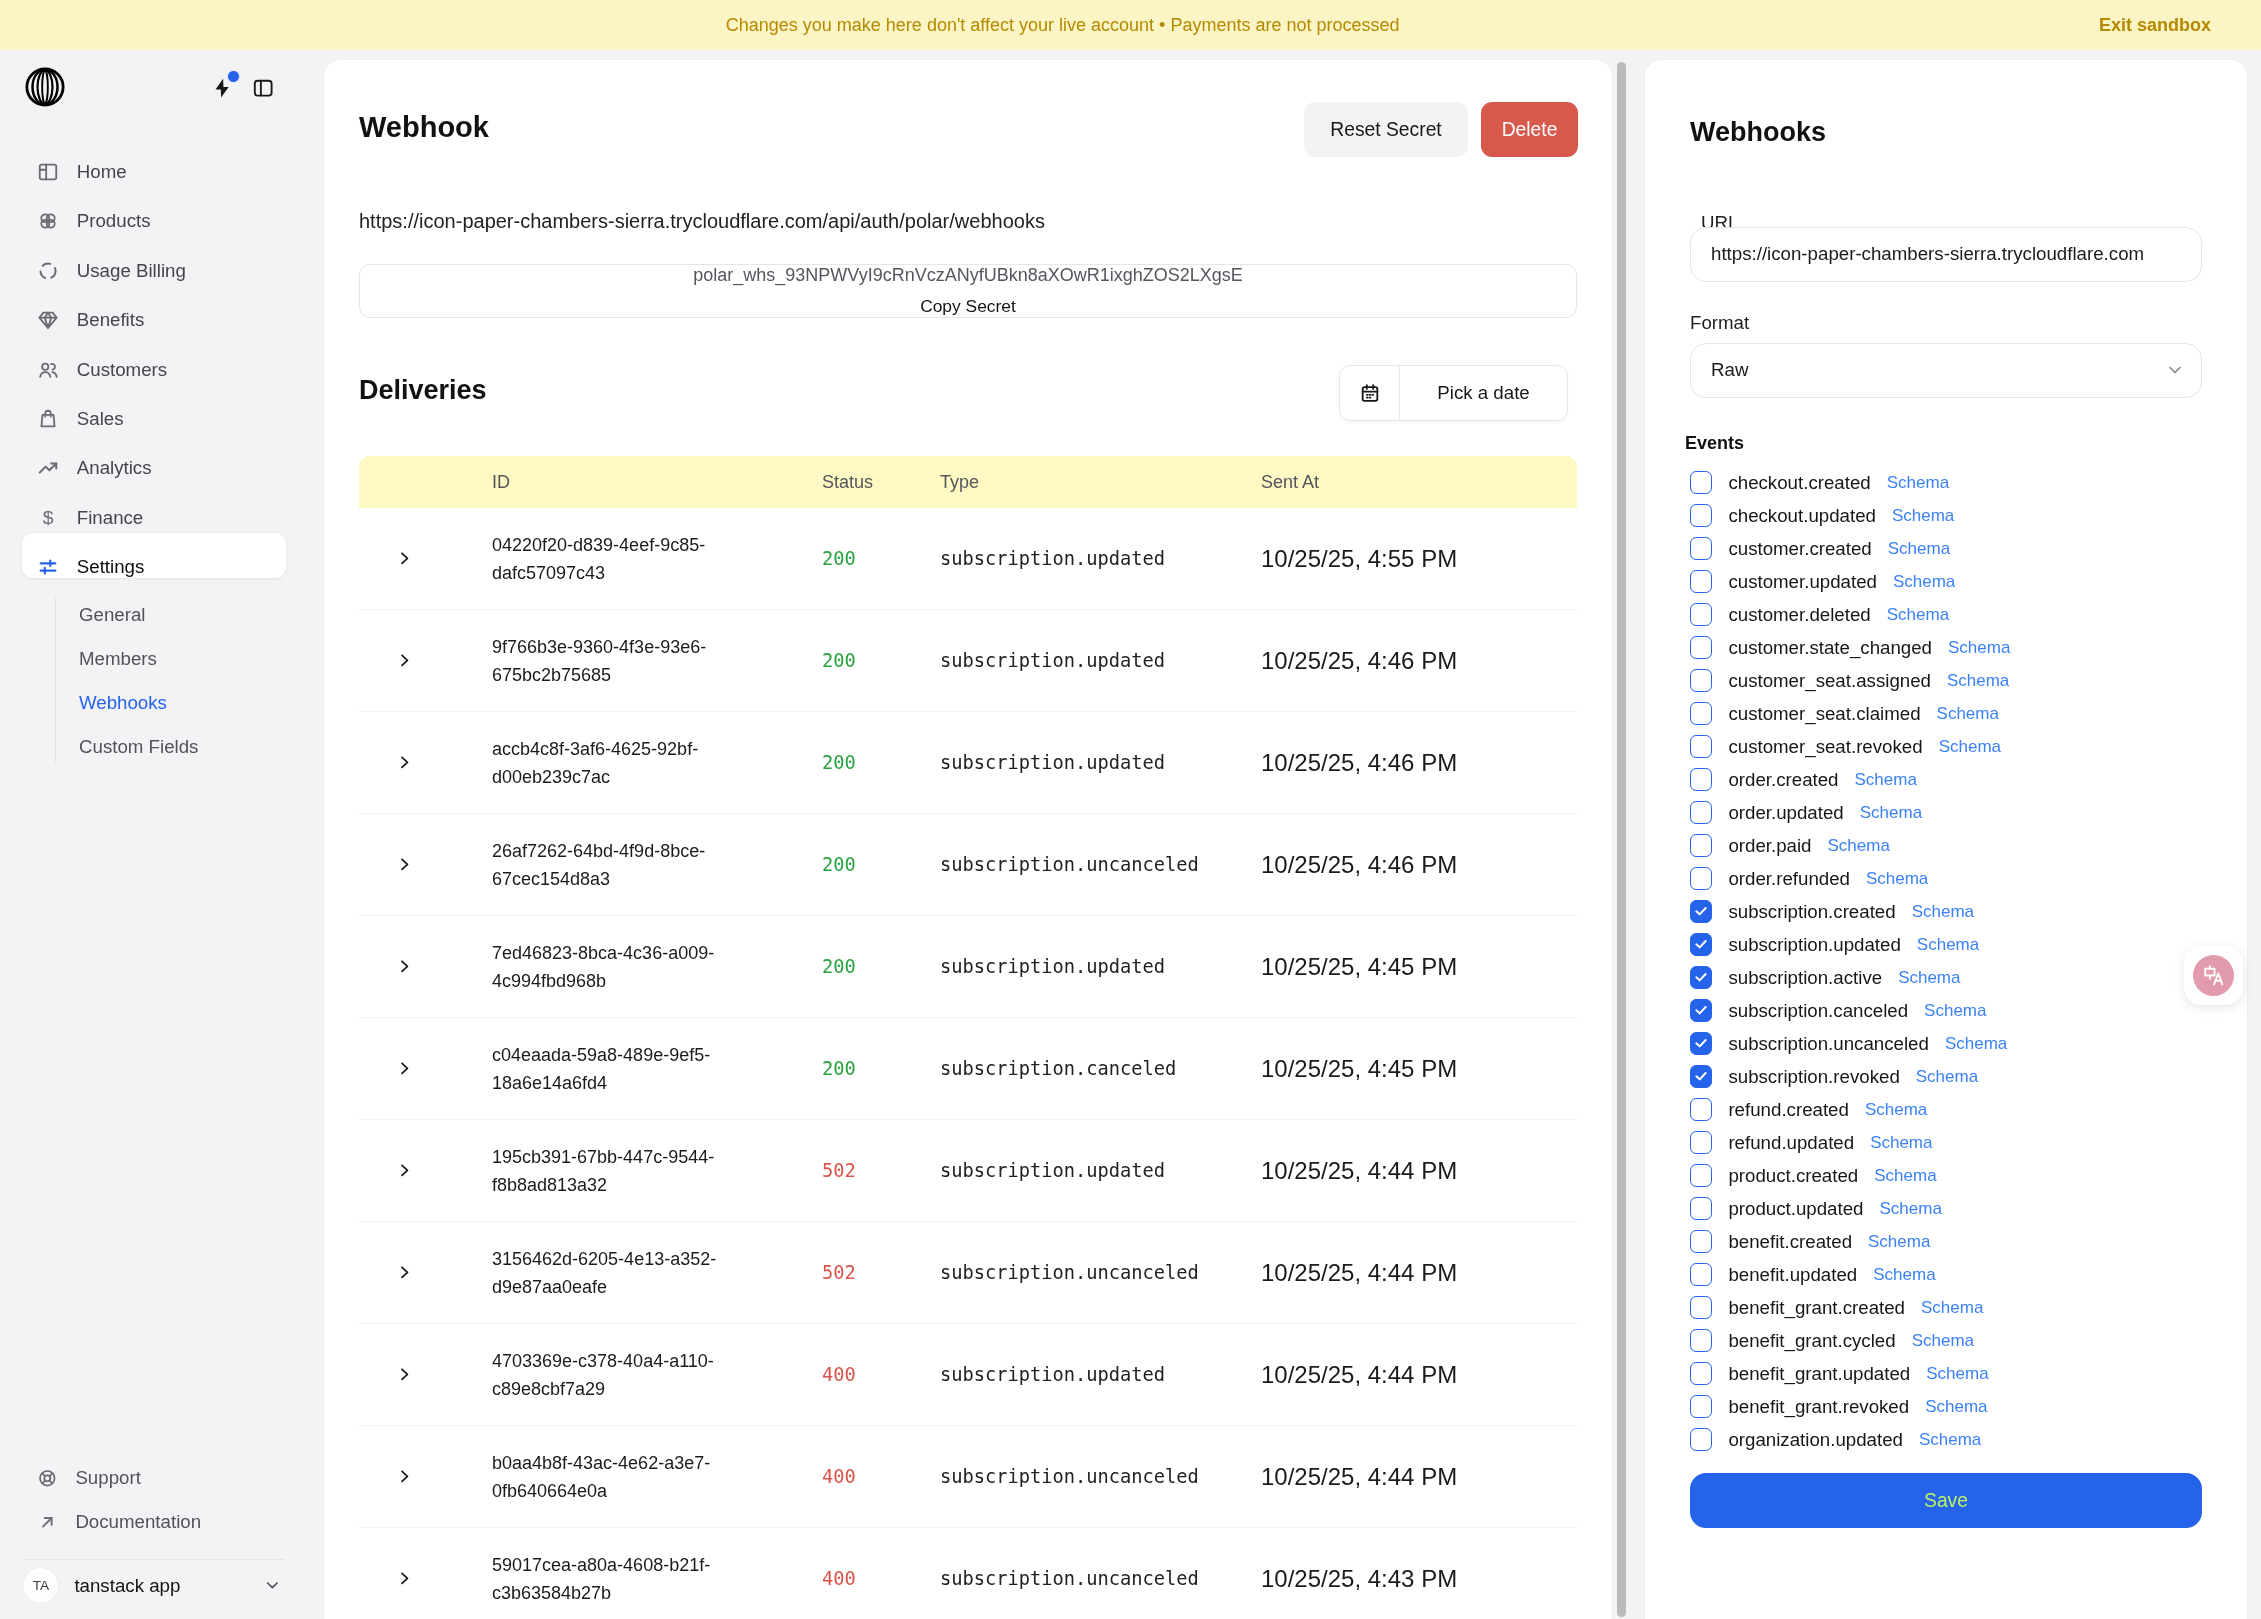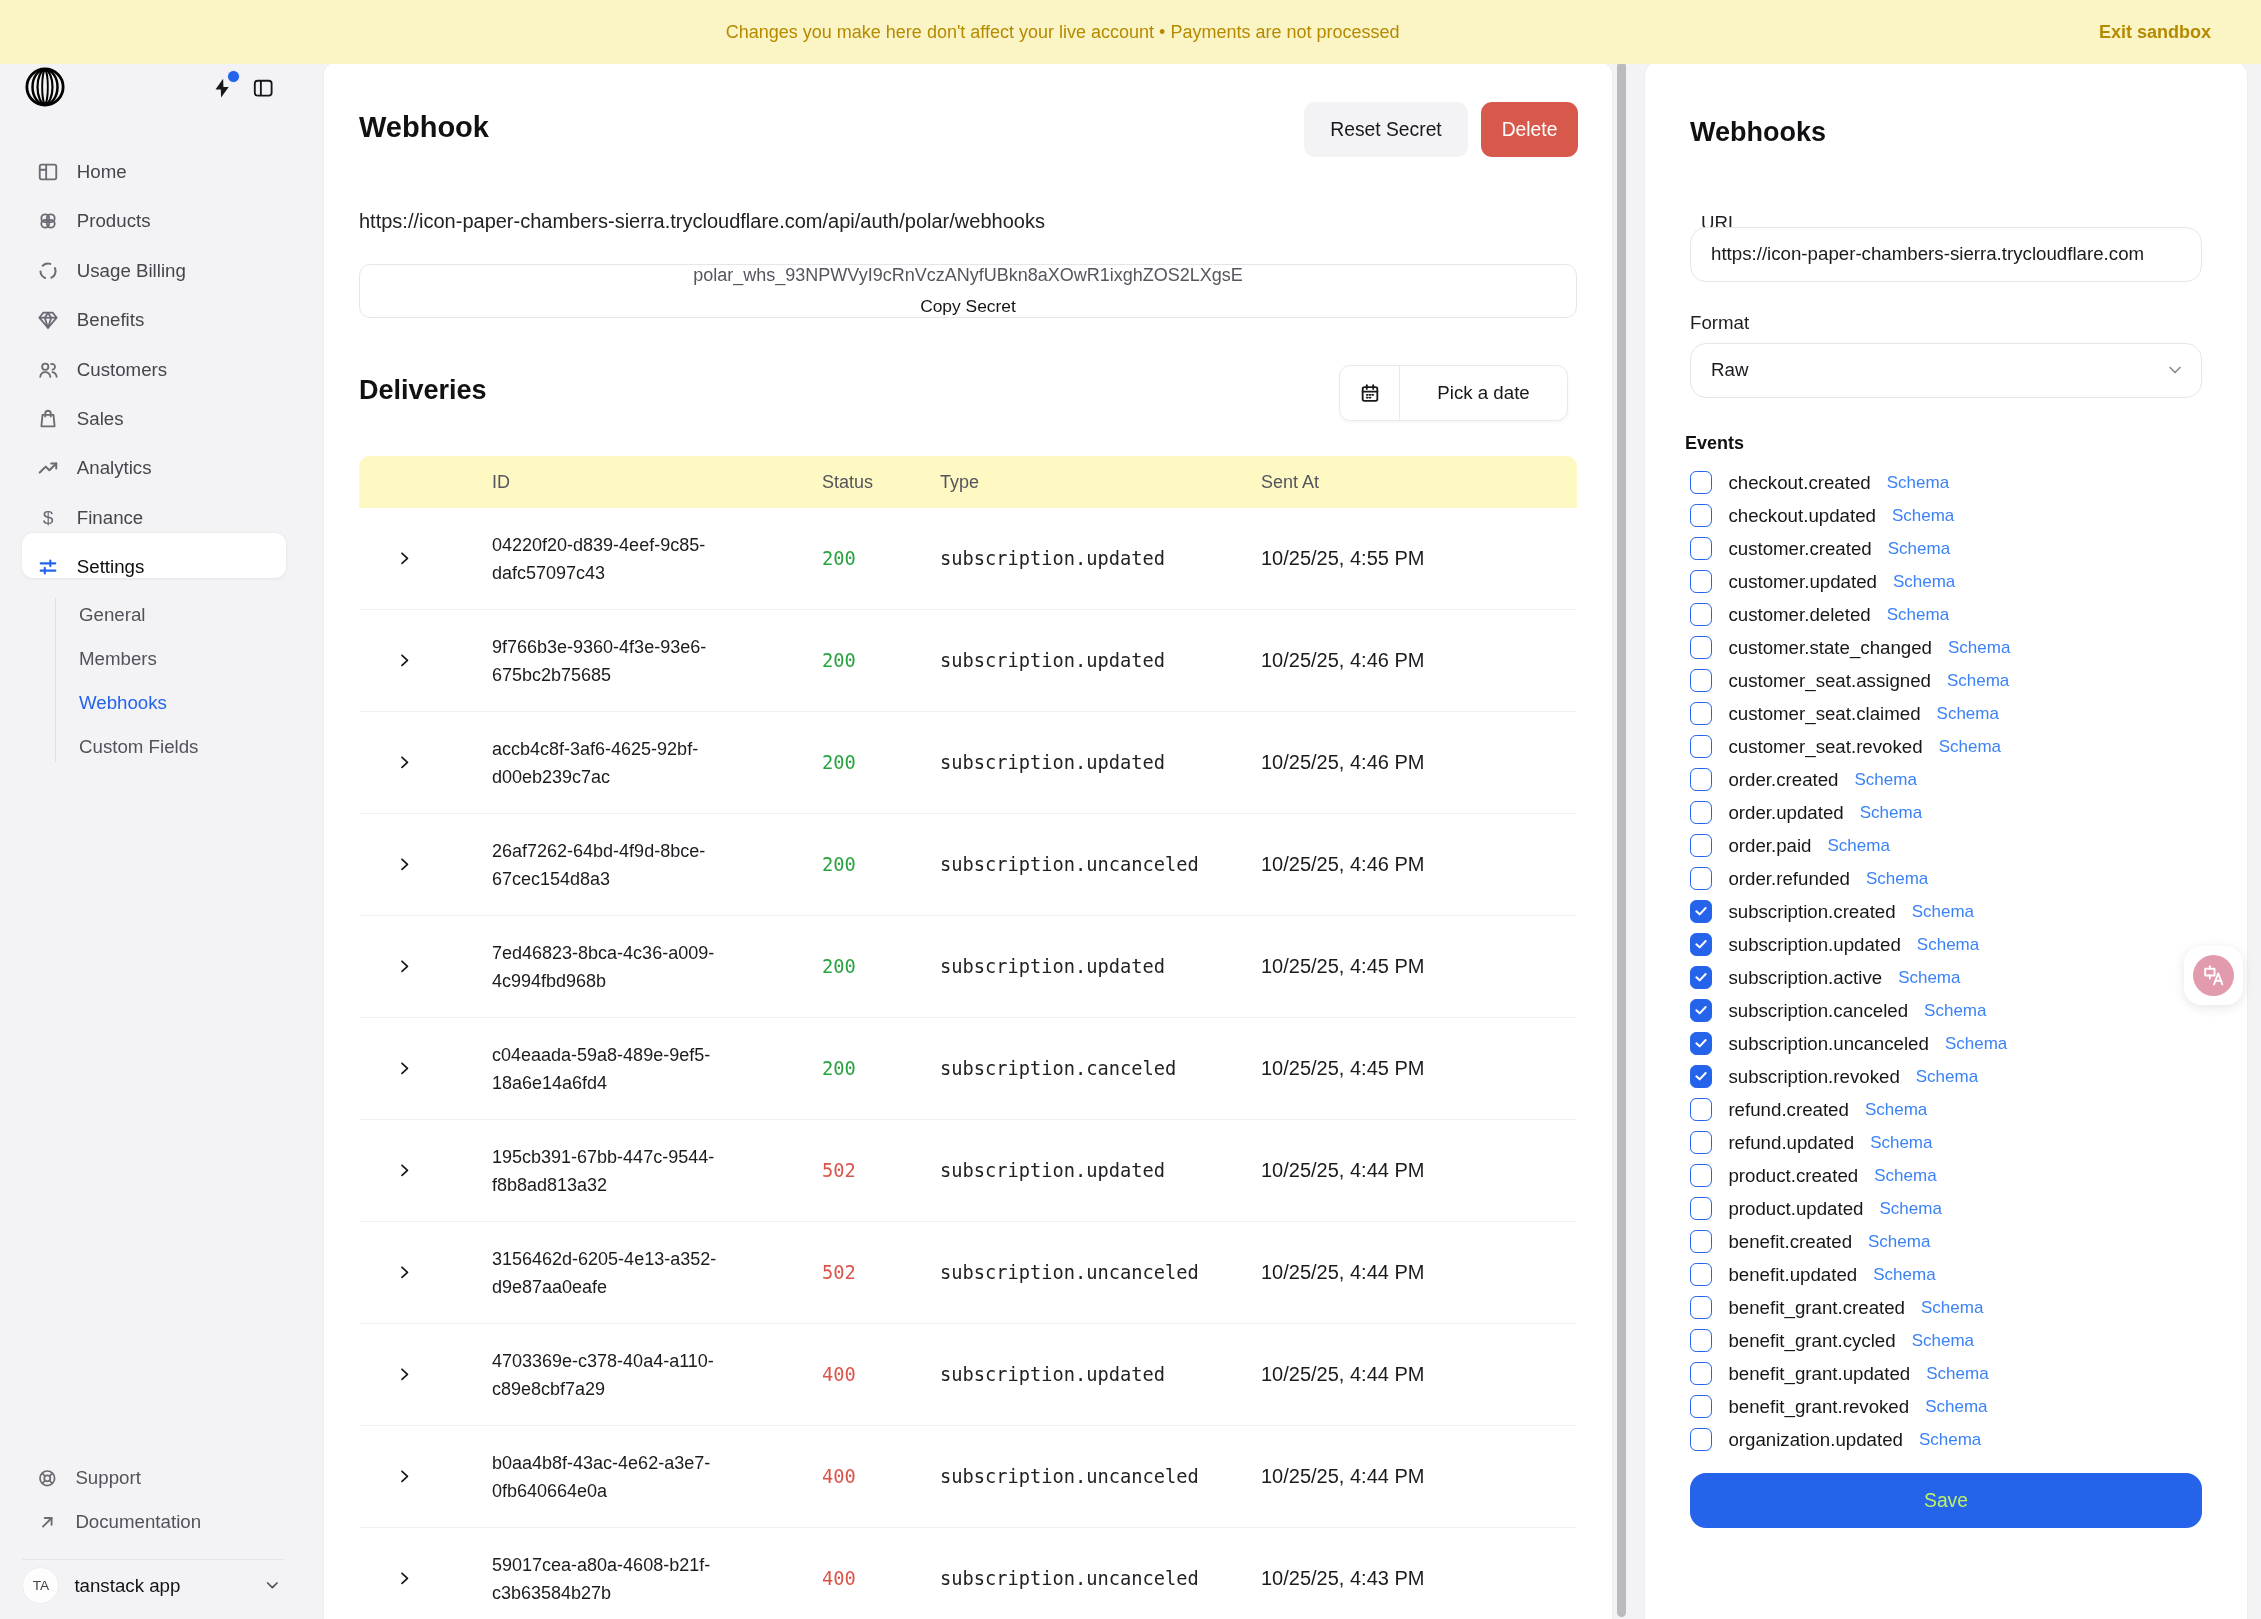--- a/index.html
+++ b/index.html
@@ -6,21 +6,21 @@
   body{
     width:2261px;height:1620px;overflow:hidden;
     background:#F3F3F5;
     font-family:"Liberation Sans", sans-serif;
     color:#18181B;
     -webkit-font-smoothing:antialiased;
   }
   .stage{position:absolute;top:0;left:0;width:2261px;height:1620px;}
 
   
-  .banner{position:absolute;top:0;left:0;right:0;height:64px;background:#FBF4C5;z-index:5;}
+  .banner{position:absolute;top:0;left:0;right:0;height:50px;background:#FBF4C5;z-index:5;}
   .banner-msg{position:absolute;left:47%;top:50%;transform:translate(-50%,-50%);
     font-size:18px;font-weight:500;color:#B58A00;white-space:nowrap;}
   .banner-exit{position:absolute;right:50px;top:50%;transform:translateY(-50%);
     font-size:18px;font-weight:700;color:#B58A00;cursor:pointer;white-space:nowrap;}
 
   
   .logo{position:absolute;left:25px;top:67px;width:40px;height:40px;}
   .topbar-icon{position:absolute;width:22.4px;height:22.4px;}
   .zap{left:211px;top:77px;}
   .zap-dot{position:absolute;left:227px;top:70px;width:10.6px;height:10.6px;border-radius:50%;
@@ -92,21 +92,21 @@
   .trow{height:101px;display:grid;grid-template-columns:133px 330px 118px 321px 1fr;
     align-items:center;background:#fff;cursor:pointer;}
   .trow + .trow{border-top:1.9px solid #F1F1F3;}
   .chev-cell{padding-left:36px;}
   .chev-cell svg{width:18.7px;height:18.7px;display:block;}
   .id-cell{font-size:18px;line-height:28px;color:#1B1B1F;}
   .status-cell{font-family:"DejaVu Sans Mono", monospace;font-size:18.7px;font-weight:500;}
   .status-cell.ok{color:#27A23E;}
   .status-cell.err{color:#DA5449;}
   .type-cell{font-family:"DejaVu Sans Mono", monospace;font-size:18.7px;color:#222226;}
-  .sent-cell{font-size:20px;color:#1B1B1F;}
+  .sent-cell{font-size:24px;color:#1B1B1F;}
 
   
   .panel-title{position:absolute;left:45px;top:57px;font-size:27px;font-weight:600;color:#111114;}
   .field-label{position:absolute;left:45px;font-size:18.7px;color:#1F1F23;}
   .url-label{top:152px;margin-left:11px;}
   .text-input{position:absolute;left:45px;width:512px;height:55px;border:1.2px solid #E6E6E9;
     border-radius:16px;box-sizing:border-box;background:#fff;font-size:18.7px;color:#1B1B1F;
     line-height:52px;padding:0 20px;white-space:nowrap;overflow:hidden;}
   .url-input{top:167px;}
   .format-label{top:252px;}

